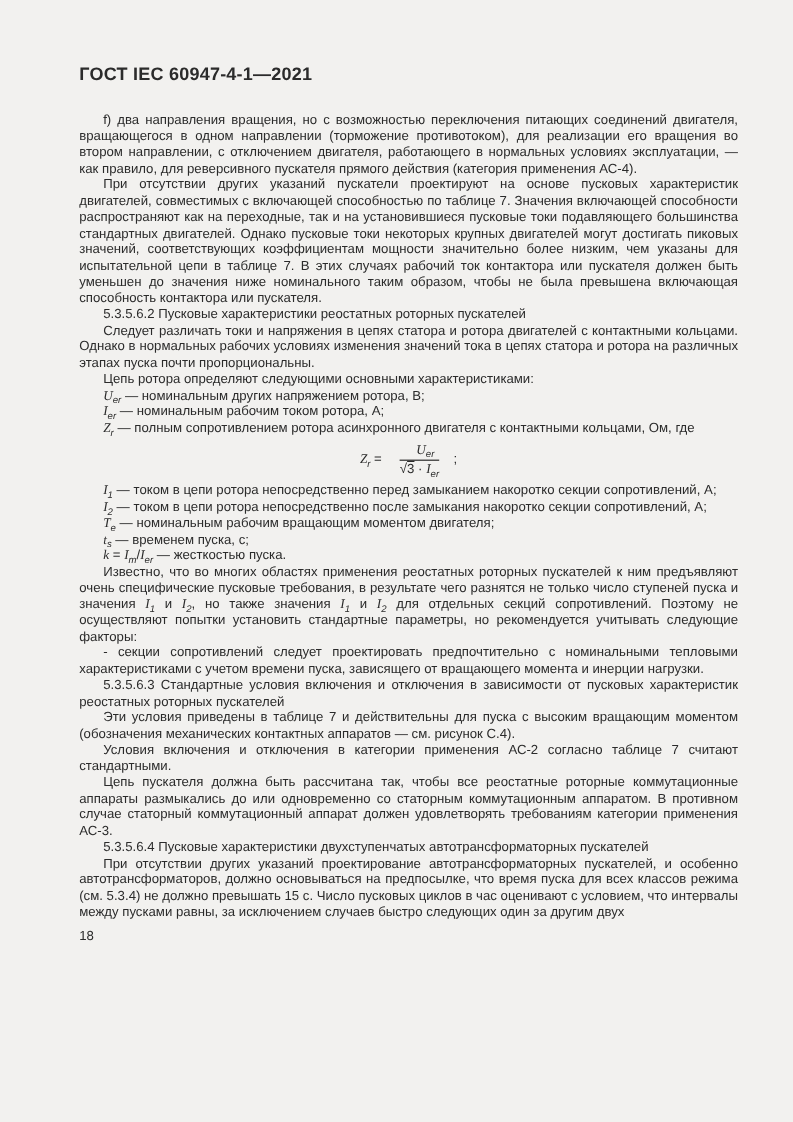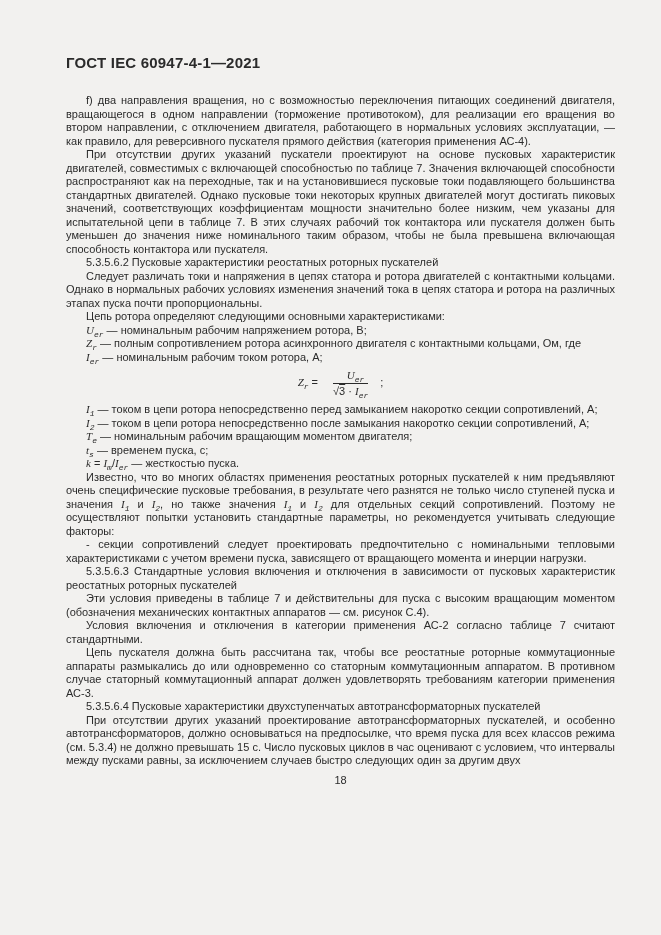--- a/index.html
+++ b/index.html
@@ -30,21 +30,21 @@
     font-size: 11px;
     line-height: 13.5px;
     text-align: justify;
   }
   .indent { text-indent: 20px; }
   .var {
     font-family: "Liberation Serif", serif;
     font-style: italic;
   }
   sub.vsub {
-    font-family: Liberation Mono, monospace;
+    font-family: Liberation Sans, sans-serif;
     font-style: italic;
     font-size: 8px;
     line-height: 0;
   }
   .formula {
     text-align: center;
     font-size: 11px;
     margin: 6px 0;
     text-indent: 0;
   }
@@ -58,21 +58,21 @@
   }
   .frac .num {
     display: block;
     border-bottom: 1px solid #2b2b2b;
     padding: 0 4px 1px 4px;
   }
   .frac .den { display: block; padding-top: 1px; }
   .eq { padding: 0 3px; }
   .ovl { text-decoration: overline; }
   .page-number {
-    text-align: center;
+    text-align: left;
     margin-top: 6px;
     font-size: 11px;
   }
 </style>
 </head>
 <body>
 
 <div class="page">
 
   <div class="doc-header">ГОСТ IEC 60947-4-1—2021</div>
@@ -80,25 +80,25 @@
   <p class="indent">f) два направления вращения, но с возможностью переключения питающих соединений двигателя, вращающегося в одном направлении (торможение противотоком), для реализации его вращения во втором направлении, с отключением двигателя, работающего в нормальных условиях эксплуатации, — как правило, для реверсивного пускателя прямого действия (категория применения АС-4).</p>
 
   <p class="indent">При отсутствии других указаний пускатели проектируют на основе пусковых характеристик двигателей, совместимых с включающей способностью по таблице 7. Значения включающей способности распространяют как на переходные, так и на установившиеся пусковые токи подавляющего большинства стандартных двигателей. Однако пусковые токи некоторых крупных двигателей могут достигать пиковых значений, соответствующих коэффициентам мощности значительно более низким, чем указаны для испытательной цепи в таблице 7. В этих случаях рабочий ток контактора или пускателя должен быть уменьшен до значения ниже номинального таким образом, чтобы не была превышена включающая способность контактора или пускателя.</p>
 
   <p class="indent">5.3.5.6.2 Пусковые характеристики реостатных роторных пускателей</p>
 
   <p class="indent">Следует различать токи и напряжения в цепях статора и ротора двигателей с контактными кольцами. Однако в нормальных рабочих условиях изменения значений тока в цепях статора и ротора на различных этапах пуска почти пропорциональны.</p>
 
   <p class="indent">Цепь ротора определяют следующими основными характеристиками:</p>
 
-  <p class="indent"><span class="var">U</span><sub class="vsub">er</sub><span> — номинальным рабочим напряжением ротора, В;</span></p>
+  <p class="indent"><span class="var">U</span><sub class="vsub">er</sub><span> — номинальным других напряжением ротора, В;</span></p>
+
+  <p class="indent"><span class="var">I</span><sub class="vsub">er</sub><span> — номинальным рабочим током ротора, А;</span></p>
 
   <p class="indent"><span class="var">Z</span><sub class="vsub">r</sub><span> — полным сопротивлением ротора асинхронного двигателя с контактными кольцами, Ом, где</span></p>
-
-  <p class="indent"><span class="var">I</span><sub class="vsub">er</sub><span> — номинальным рабочим током ротора, А;</span></p>
 
   <div class="block formula formula-frac">
     <span class="var">Z</span><sub class="vsub">r</sub><span class="eq">=</span><span class="frac"><span class="num"><span class="var">U</span><sub class="vsub">er</sub></span><span class="den"><span>√</span><span class="ovl">3</span><span> · </span><span class="var">I</span><sub class="vsub">er</sub></span></span><span>;</span>
   </div>
 
   <p class="indent"><span class="var">I</span><sub class="vsub">1</sub><span> — током в цепи ротора непосредственно перед замыканием накоротко секции сопротивлений, А;</span></p>
 
   <p class="indent"><span class="var">I</span><sub class="vsub">2</sub><span> — током в цепи ротора непосредственно после замыкания накоротко секции сопротивлений, А;</span></p>
 
 

